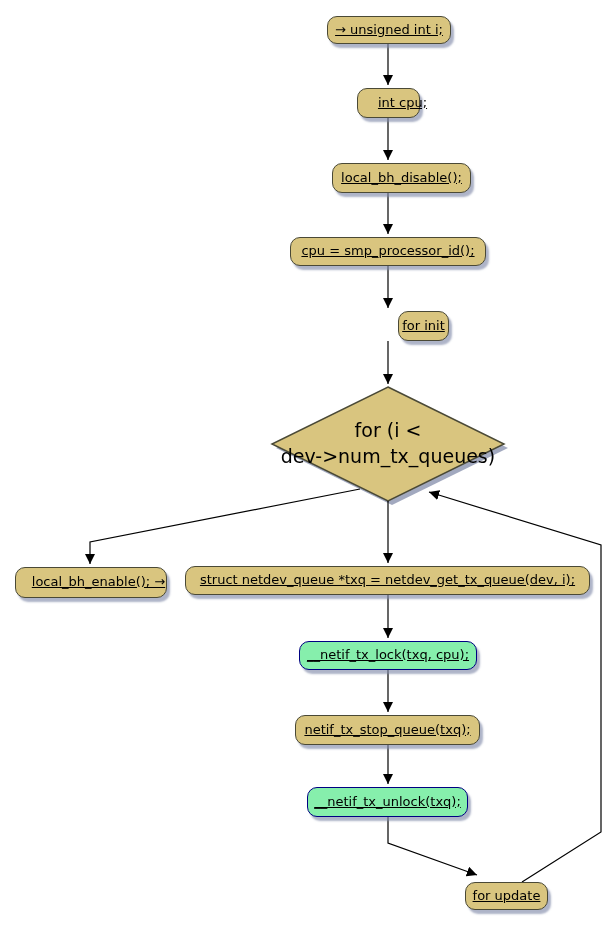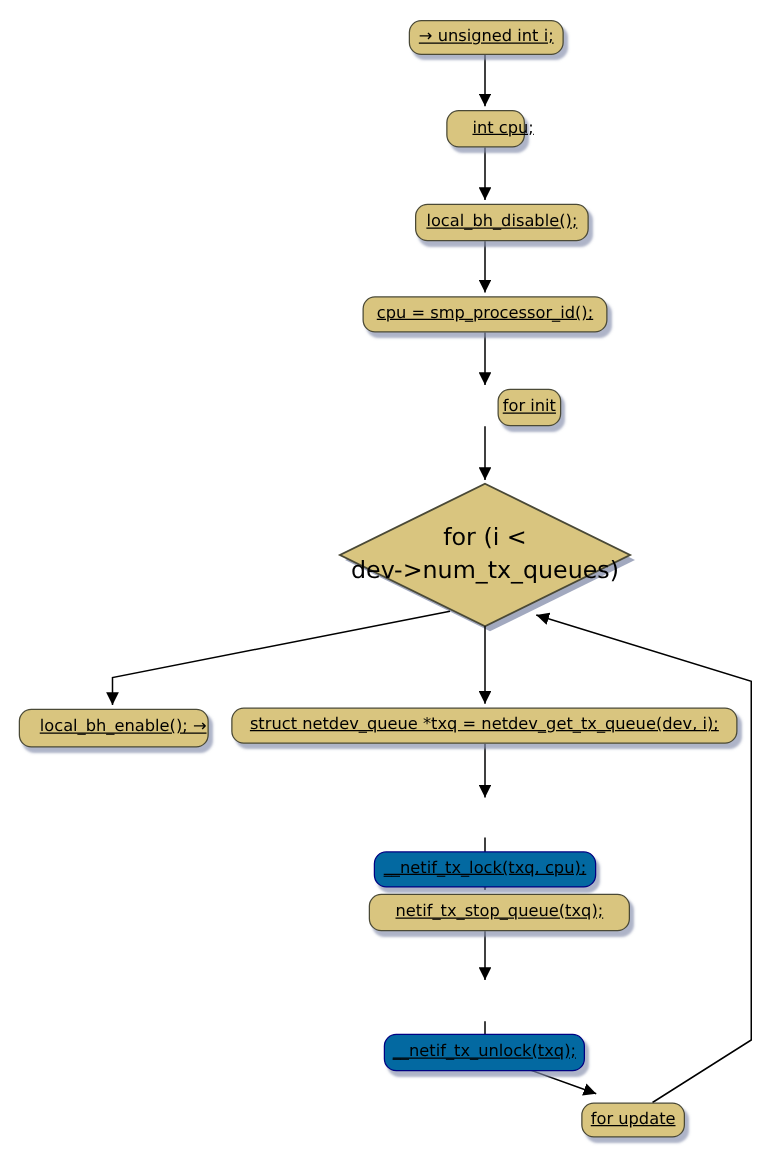--- a/index.html
+++ b/index.html
@@ -37,23 +37,22 @@
     line-height: 1.15;
     color: #000000;
     background: #d9c57f;
     border: 1.6px solid #4a4936;
     border-radius: 10px;
     box-shadow: 3px 4px 2px rgba(131, 140, 170, 0.65);
     white-space: nowrap;
     text-decoration: underline;
   }
   .node.blue {
-    background: #0369a1;
+    background: #86efac;
     border-color: #000082;
-    margin-top: 40px;
   }
   .diamond-shape {
     fill: #d9c57f;
     stroke: #4a4936;
     stroke-width: 1.5;
   }
   .diamond-shadow {
     fill: rgba(131, 140, 170, 0.75);
     stroke: none;
   }
@@ -114,19 +113,19 @@
 
   <div class="diamond-label">for (i &lt;
 dev-&gt;num_tx_queues)</div>
 
   <div class="node" style="left:15px; top:567px; width:152px; height:31px;padding-left:15px;">local_bh_enable(); →</div>
 
   <div class="node" style="left:185px; top:566px; width:405px; height:29px;">struct netdev_queue *txq = netdev_get_tx_queue(dev, i);</div>
 
   <div class="node blue" style="left:299px; top:641px; width:178px; height:29px;">__netif_tx_lock(txq, cpu);</div>
 
-  <div class="node" style="left:295px; top:715px; width:209px; height:30px;">netif_tx_stop_queue(txq);</div>
+  <div class="node" style="left:295px; top:715px; width:185px; height:30px;">netif_tx_stop_queue(txq);</div>
 
   <div class="node" style="left:465px; top:882px; width:83px; height:28px;">for update</div>
 
   <div class="node blue" style="left:307px; top:787px; width:161px; height:30px;">__netif_tx_unlock(txq);</div>
 
 </div>
 
 </body></html>

